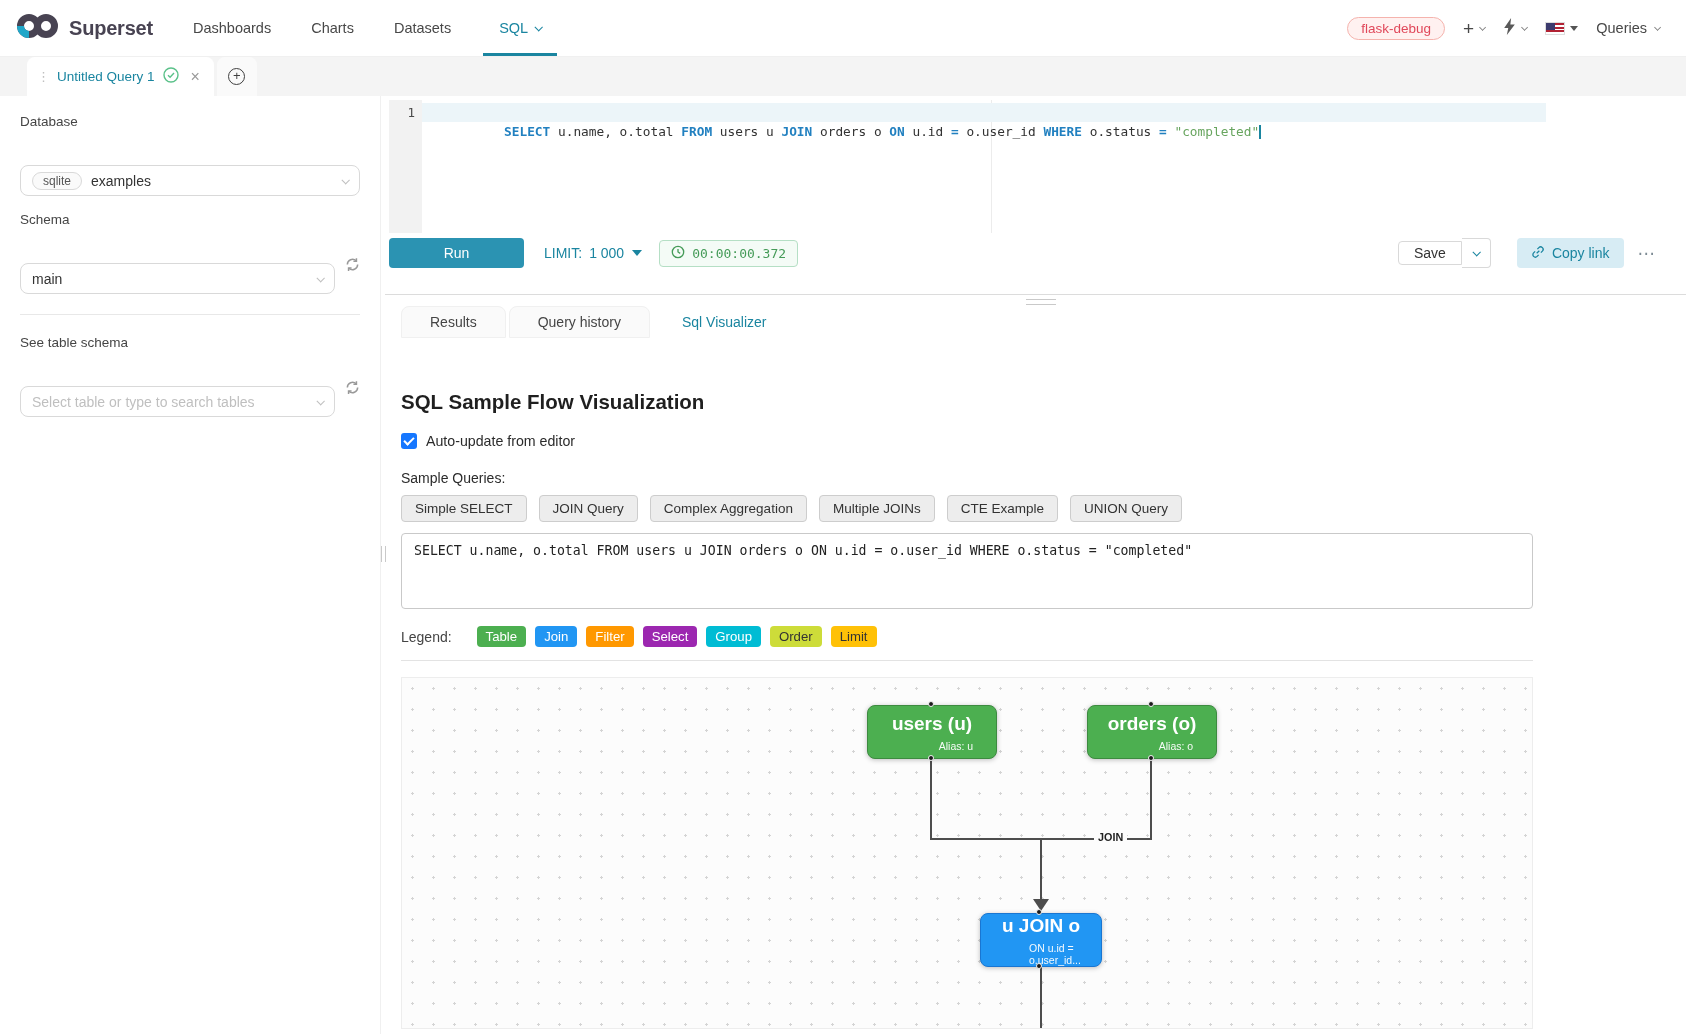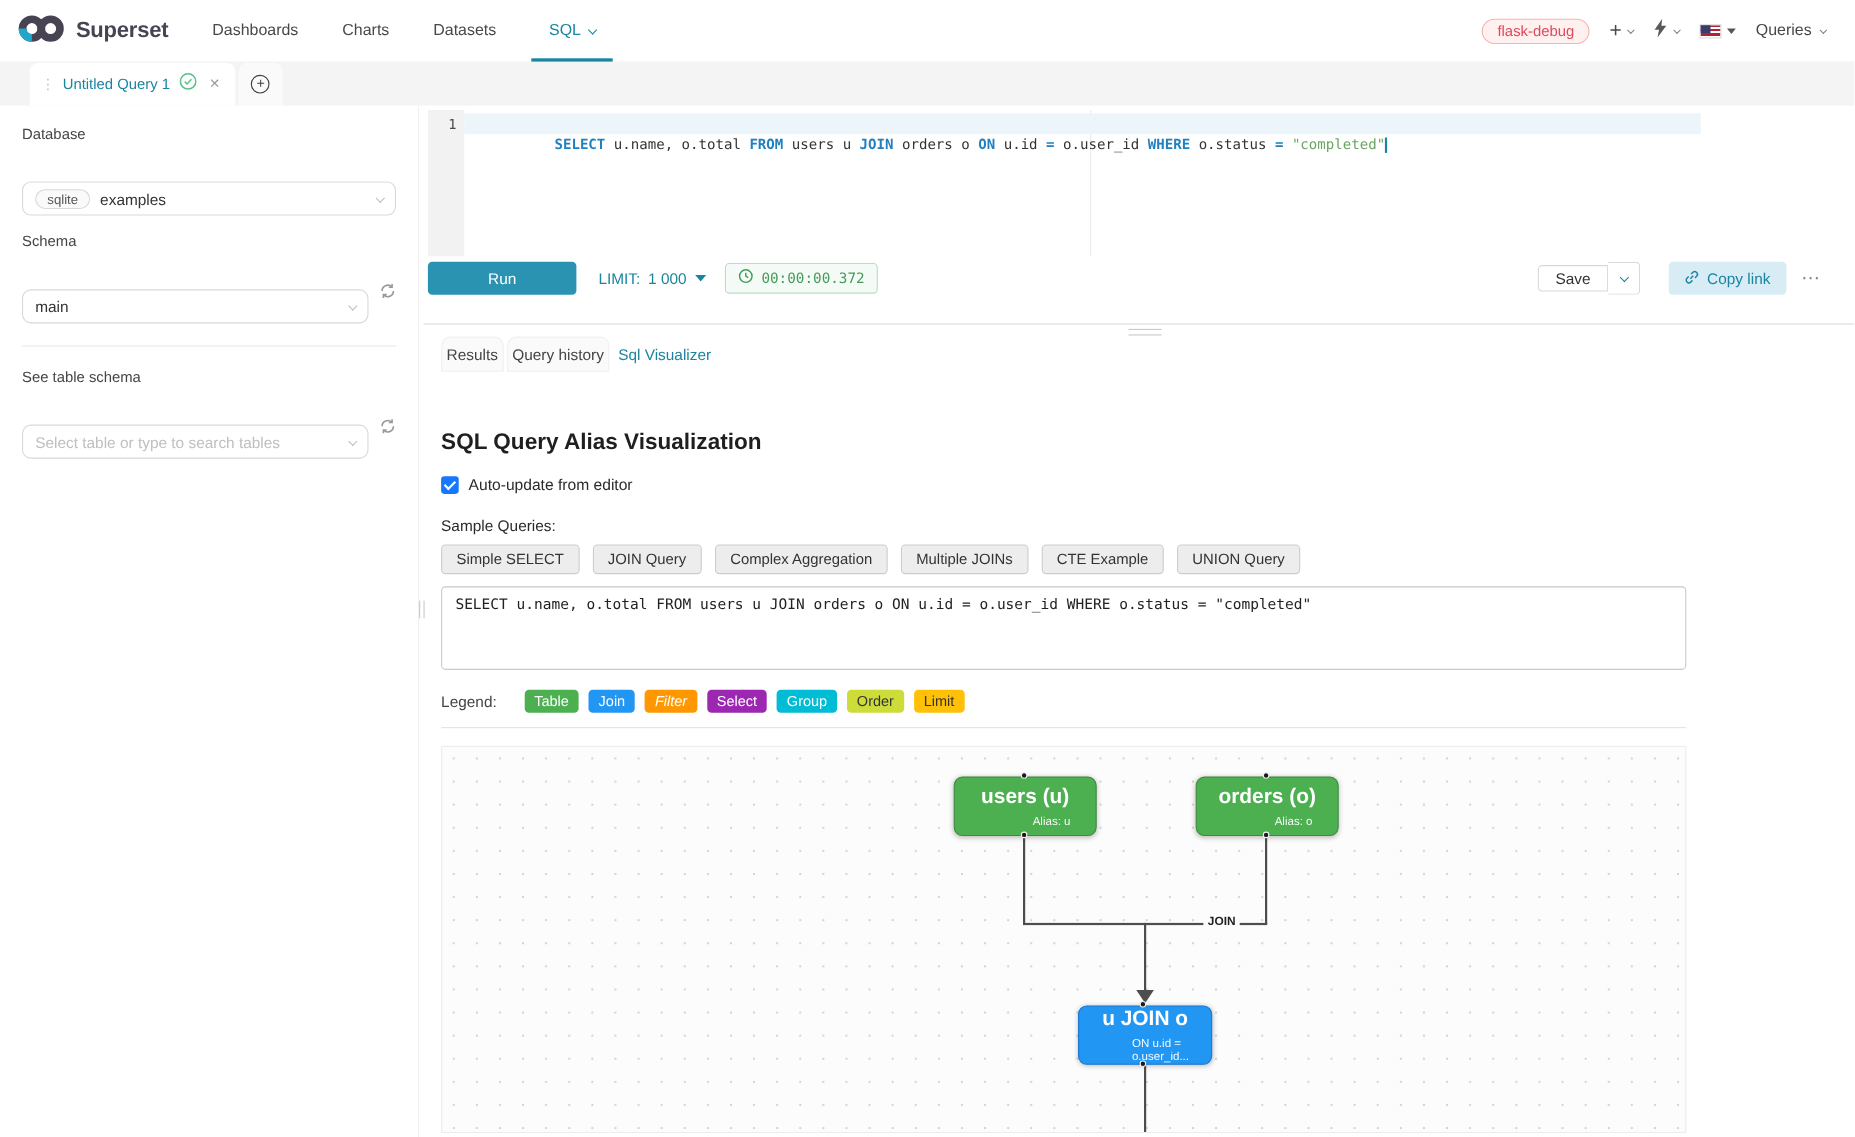--- a/index.html
+++ b/index.html
@@ -98,21 +98,21 @@
   .copy-btn { height:30px; margin-left:26px; padding:0 14px; background:#d7ecf4; border:none;
     border-radius:4px; color:#1a85a0; font-size:14px; display:flex; align-items:center; gap:7px;
     cursor:pointer; font-family:inherit; }
   .dots-btn { margin-left:14px; color:#7c8a93; font-size:17px; letter-spacing:1.5px; cursor:pointer; }
 
   .hsep { margin-top:26px; border-top:1px solid #dcdcdc; position:relative; }
   .panehandle { position:absolute; left:641px; top:4px; width:30px; height:6px;
     border-top:1.5px solid #c9c9c9; border-bottom:1.5px solid #c9c9c9; cursor:row-resize; }
 
   .rtabs { display:flex; gap:3px; margin:11px 0 0 16px; }
-  .rtab { padding:7px 4px; font-size:14px; color:#454545; background:#fafafa;
+  .rtab { padding:7px 28px; font-size:14px; color:#454545; background:#fafafa;
     border:1px solid #f0f0f0; border-radius:8px 8px 0 0; cursor:pointer;text-align:center; }
   .rtab.active { background:#fff; color:#1a85a0; border-color:#fff; }
 
   
   .viz { margin:52px 0 0 16px; width:1132px; }
   .viz h3 { font-size:20.5px; color:#1f1f1f; margin-bottom:19px; }
   .checkrow { display:flex; align-items:center; gap:9px; margin-bottom:21px; font-size:14.2px; color:#2b2b2b; }
   .checkbox { width:16px; height:16px; background:#1677ff; border-radius:3px; position:relative; cursor:pointer; }
   .checkbox::after { content:""; position:absolute; left:3px; top:4px; width:8px; height:4px;
     border-left:2px solid #fff; border-bottom:2px solid #fff; transform:rotate(-45deg); }
@@ -309,21 +309,21 @@
       <div class="panehandle"></div>
     </div>
 
     <div class="rtabs">
       <div class="rtab">Results</div>
       <div class="rtab">Query history</div>
       <div class="rtab active">Sql Visualizer</div>
     </div>
 
     <div class="viz">
-      <h3>SQL Query Alias Visualization</h3>
+      <h3>SQL Sample Flow Visualization</h3>
 
       <div class="checkrow">
         <span class="checkbox"></span>
         <span>Auto-update from editor</span>
       </div>
 
       <div class="samples-label">Sample Queries:</div>
       <div class="samples">
 
       <button class="sample-btn">Simple SELECT</button>
@@ -335,21 +335,21 @@
         </div>
 
       <textarea class="queryarea" spellcheck="false" style="">SELECT u.name, o.total FROM users u JOIN orders o ON u.id = o.user_id WHERE o.status = "completed"</textarea>
 
       <div class="legendrow">
         <span>Legend:</span>
         <span class="legendchips" style="display:flex;gap:9px;">
 
         <span class="chip" style="background: rgb(76, 175, 80); color: rgb(255, 255, 255);">Table</span>
             <span class="chip" style="background: rgb(33, 150, 243); color: rgb(255, 255, 255);">Join</span>
-            <span class="chip" style="background: rgb(255, 152, 0); color: rgb(255, 255, 255); font-style: italic;">Filter</span>
+            <span class="chip" style="background: rgb(255, 152, 0); color: rgb(255, 255, 255);">Filter</span>
             <span class="chip" style="background: rgb(156, 39, 176); color: rgb(255, 255, 255);">Select</span>
             <span class="chip" style="background: rgb(0, 188, 212); color: rgb(255, 255, 255);">Group</span>
             <span class="chip" style="background: rgb(205, 220, 57); color: rgb(51, 51, 51);">Order</span>
             <span class="chip" style="background: rgb(255, 193, 7); color: rgb(51, 51, 51);">Limit</span>
           </span>
       </div>
 
       <div class="vizhr"></div>
 
       

